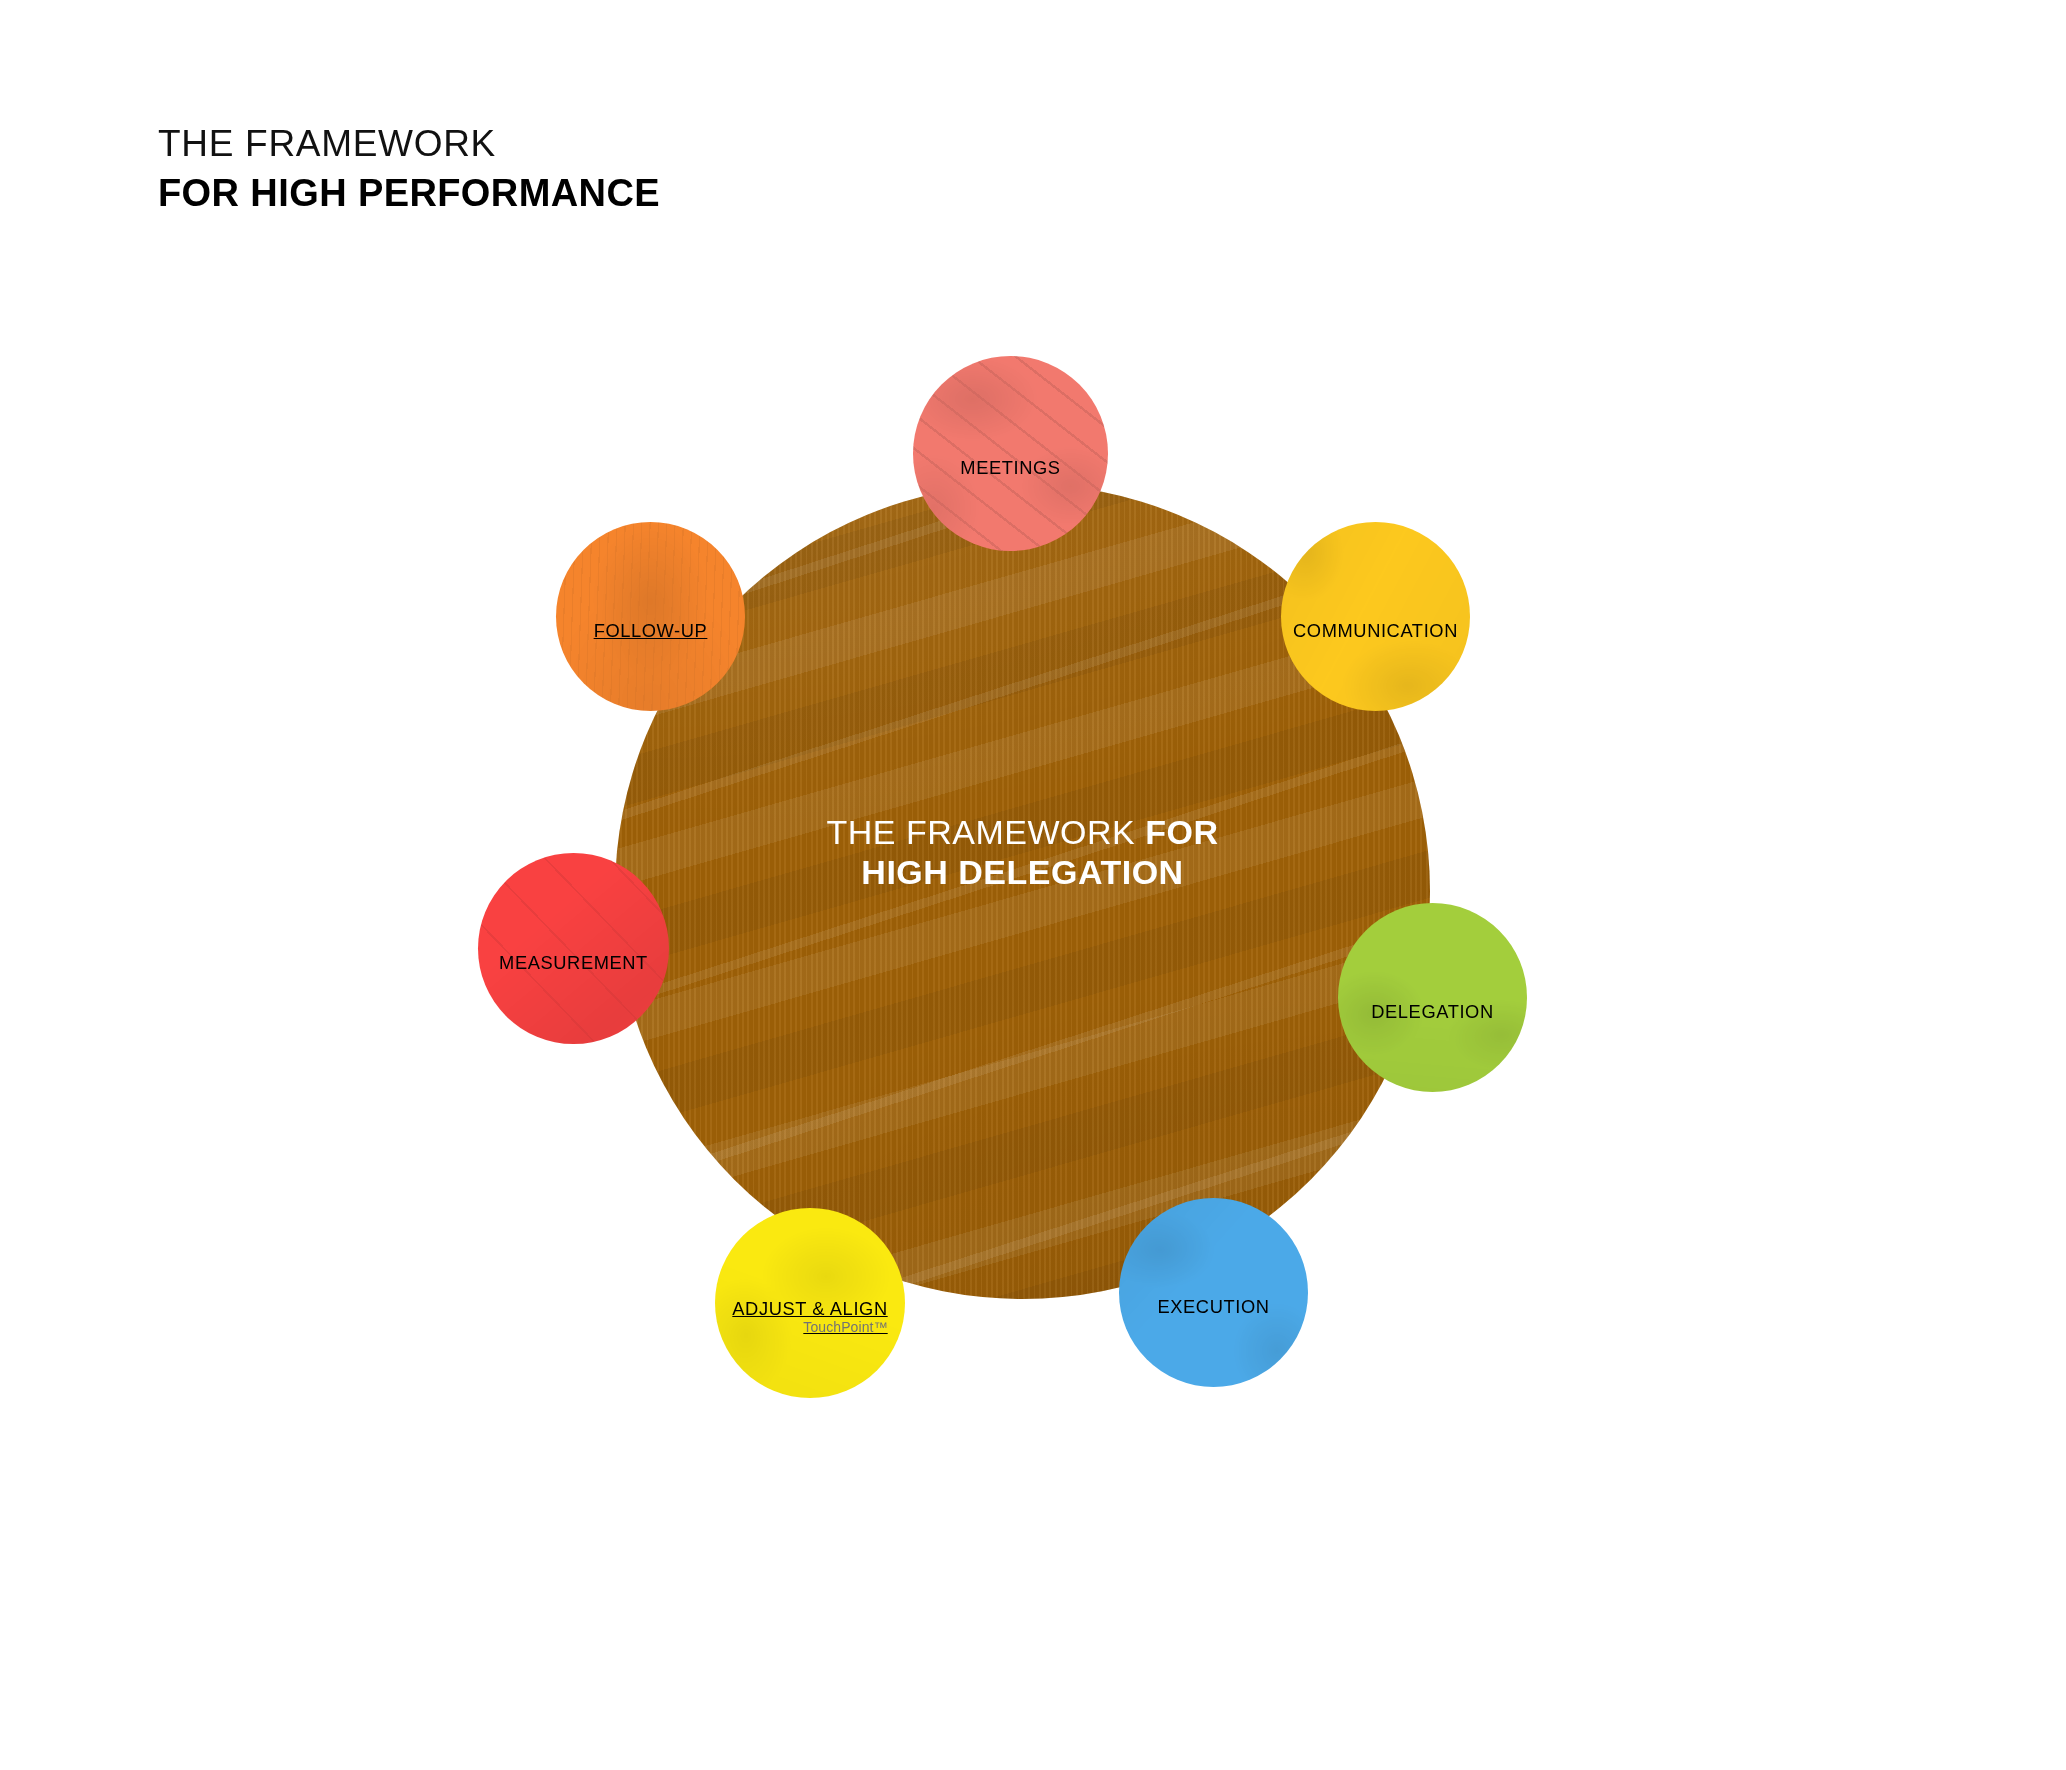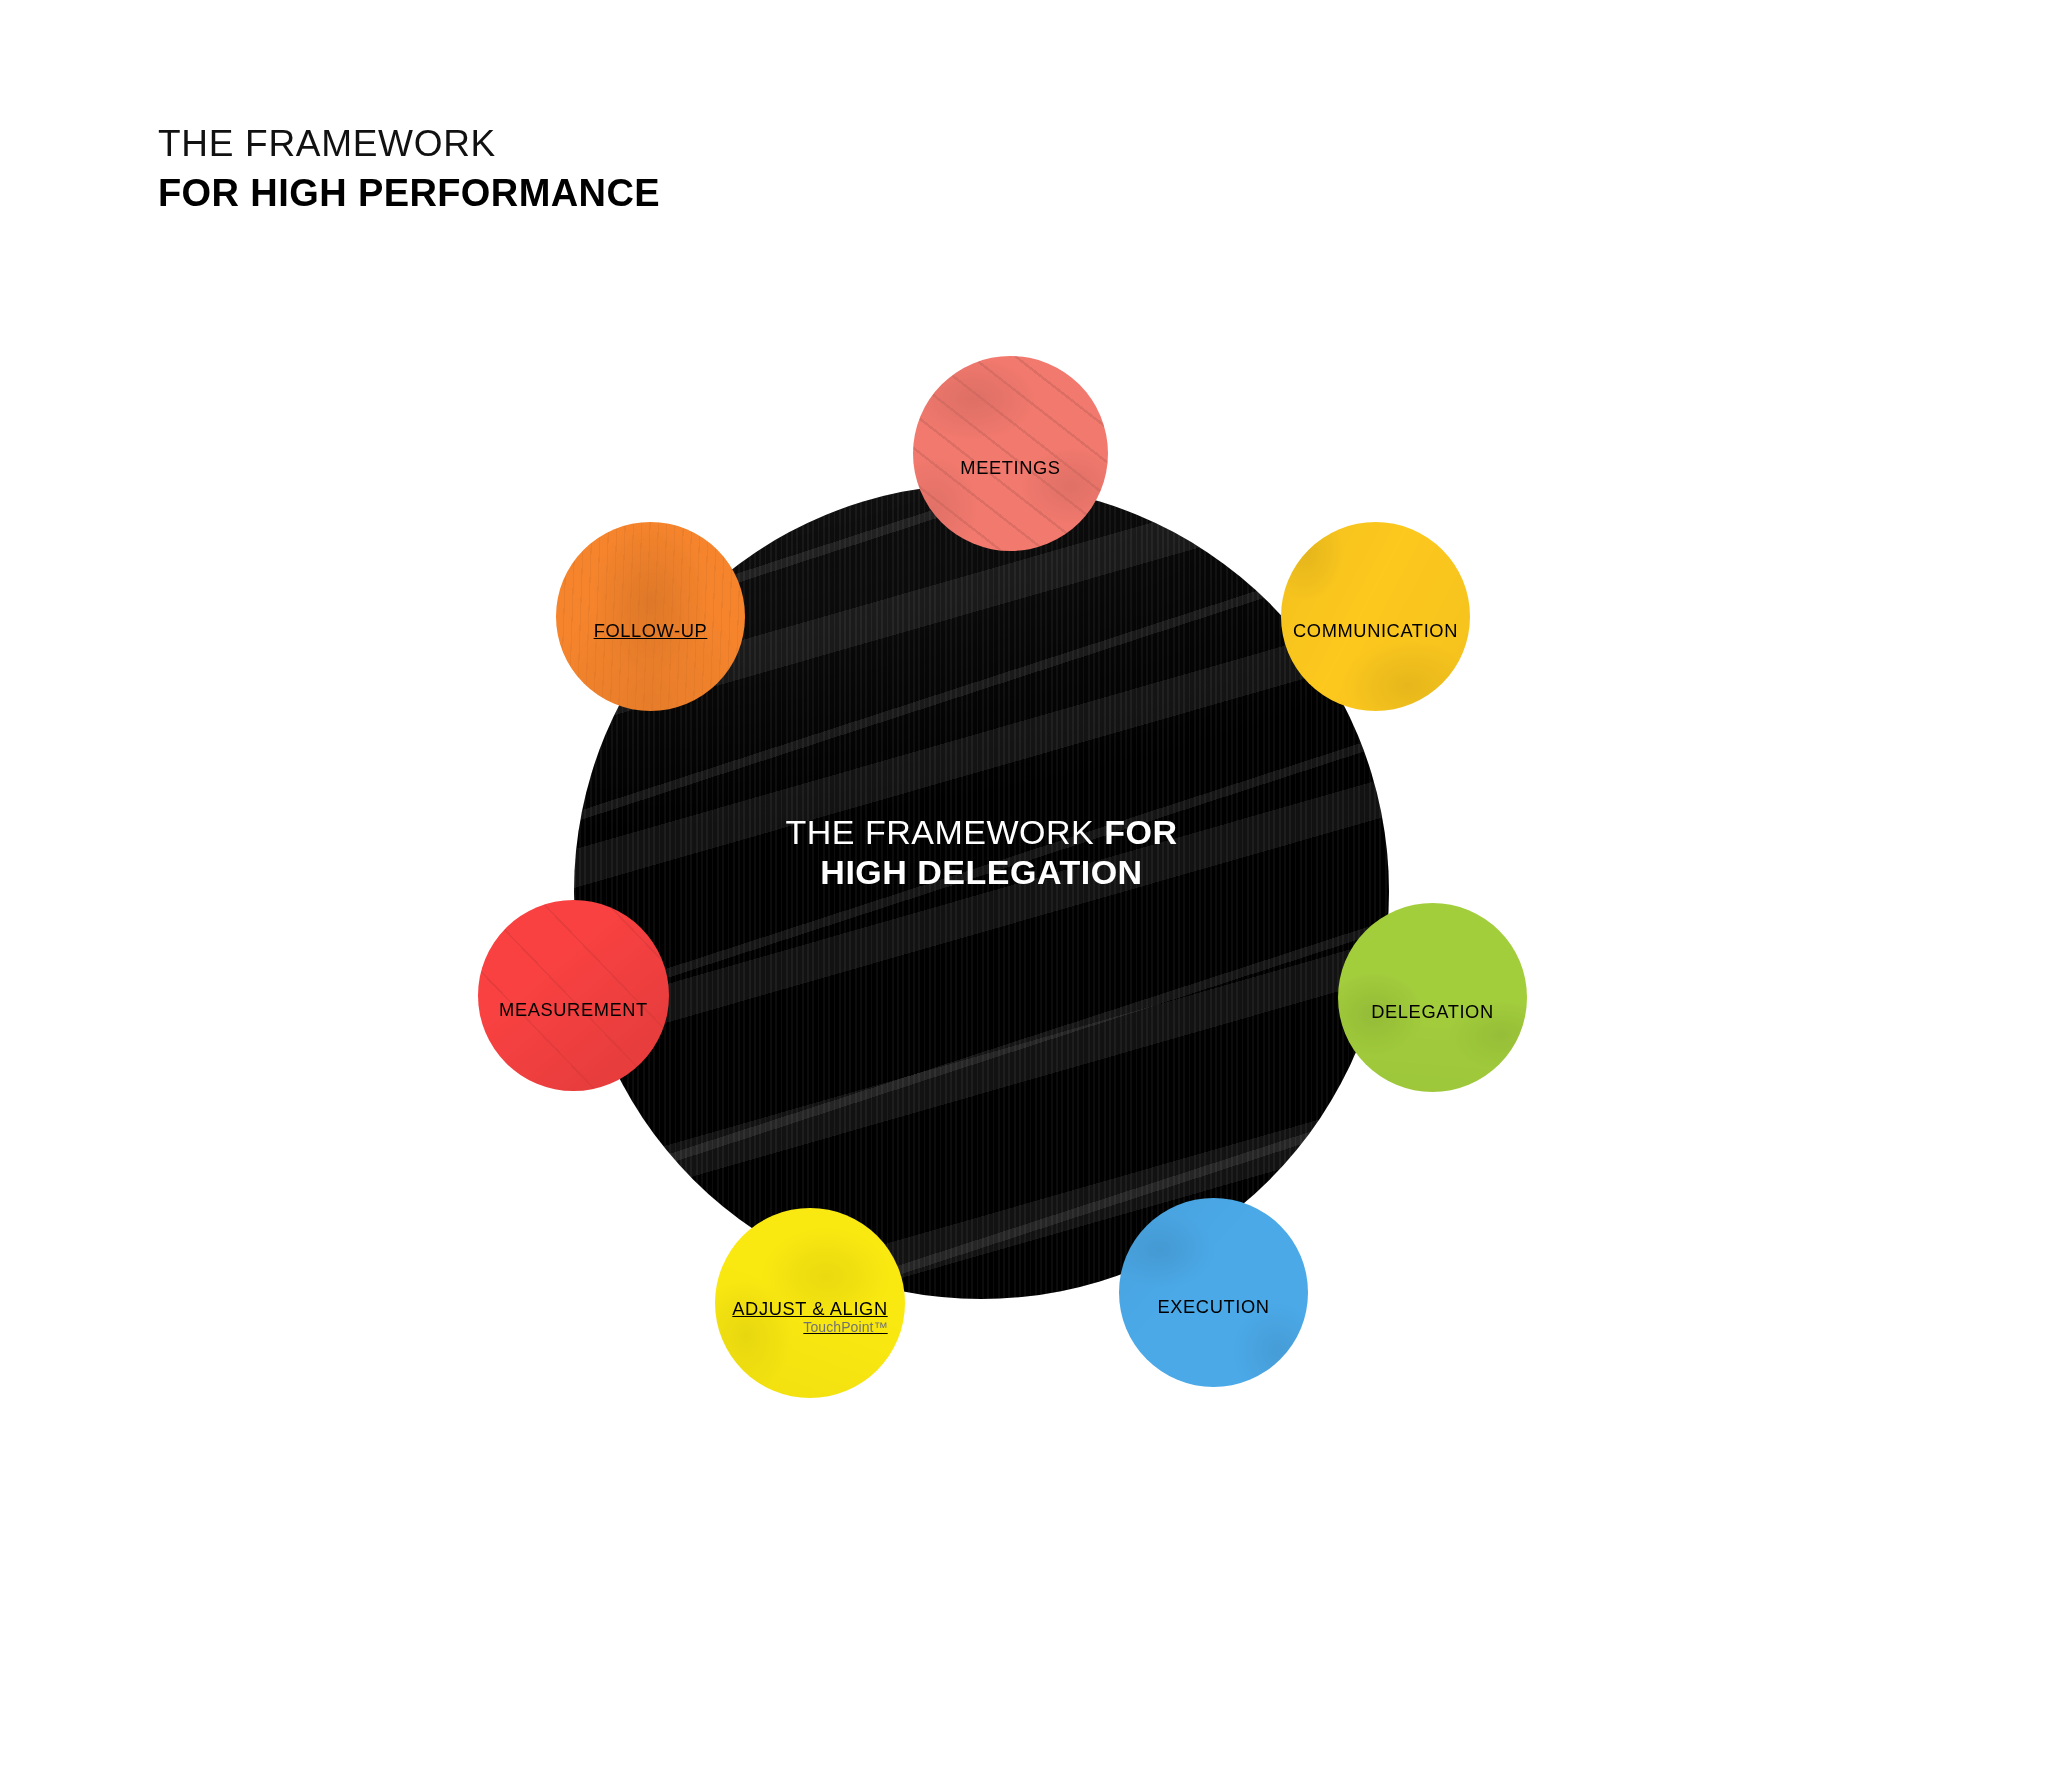--- a/index.html
+++ b/index.html
@@ -48,26 +48,26 @@
     position: absolute;
     left: 0;
     top: 0;
     width: 2066px;
     height: 1771px;
   }
 
   
   #hub-circle {
     position: absolute;
-    left: 574px;
+    left: 615px;
     top: 484px;
     width: 815px;
     height: 815px;
     border-radius: 50%;
-    background: #000000;
+    background: #a16207;
     overflow: hidden;
   }
   .hub-tex {
     position: absolute;
     left: -30%;
     top: -30%;
     width: 160%;
     height: 160%;
     pointer-events: none;
   }
@@ -186,21 +186,21 @@
     color: #737373;
     margin-top: 2.4px;
   }
 
   
   #node-meetings      { left: 913px; top: 356px;  width: 195px; height: 195px; }
   #node-communication { left: 1281px; top: 522px;  width: 189px; height: 189px; }
   #node-delegation    { left: 1338px; top: 903px; width: 189px; height: 189px; }
   #node-execution     { left: 1119px; top: 1198px; width: 189px; height: 189px; }
   #node-adjust        { left: 715px; top: 1208px; width: 190px; height: 190px; }
-  #node-measurement   { left: 478px;  top: 900px; width: 191px; height: 191px; justify-content: center; }
+  #node-measurement   { left: 478px;  top: 853px; width: 191px; height: 191px; justify-content: center; }
   #node-followup      { left: 556px;  top: 522px;  width: 189px; height: 189px; text-decoration: underline; }
 
   
   #node-meetings, #node-communication, #node-delegation,
   #node-execution, #node-adjust, #node-measurement, #node-followup { z-index: 10; }
 
   
   .tex-desk {
     background-image:
       repeating-linear-gradient(38deg, rgba(0,0,0,0.55) 0px, rgba(0,0,0,0.55) 2.4px, rgba(0,0,0,0) 2.4px, rgba(0,0,0,0) 27px),

